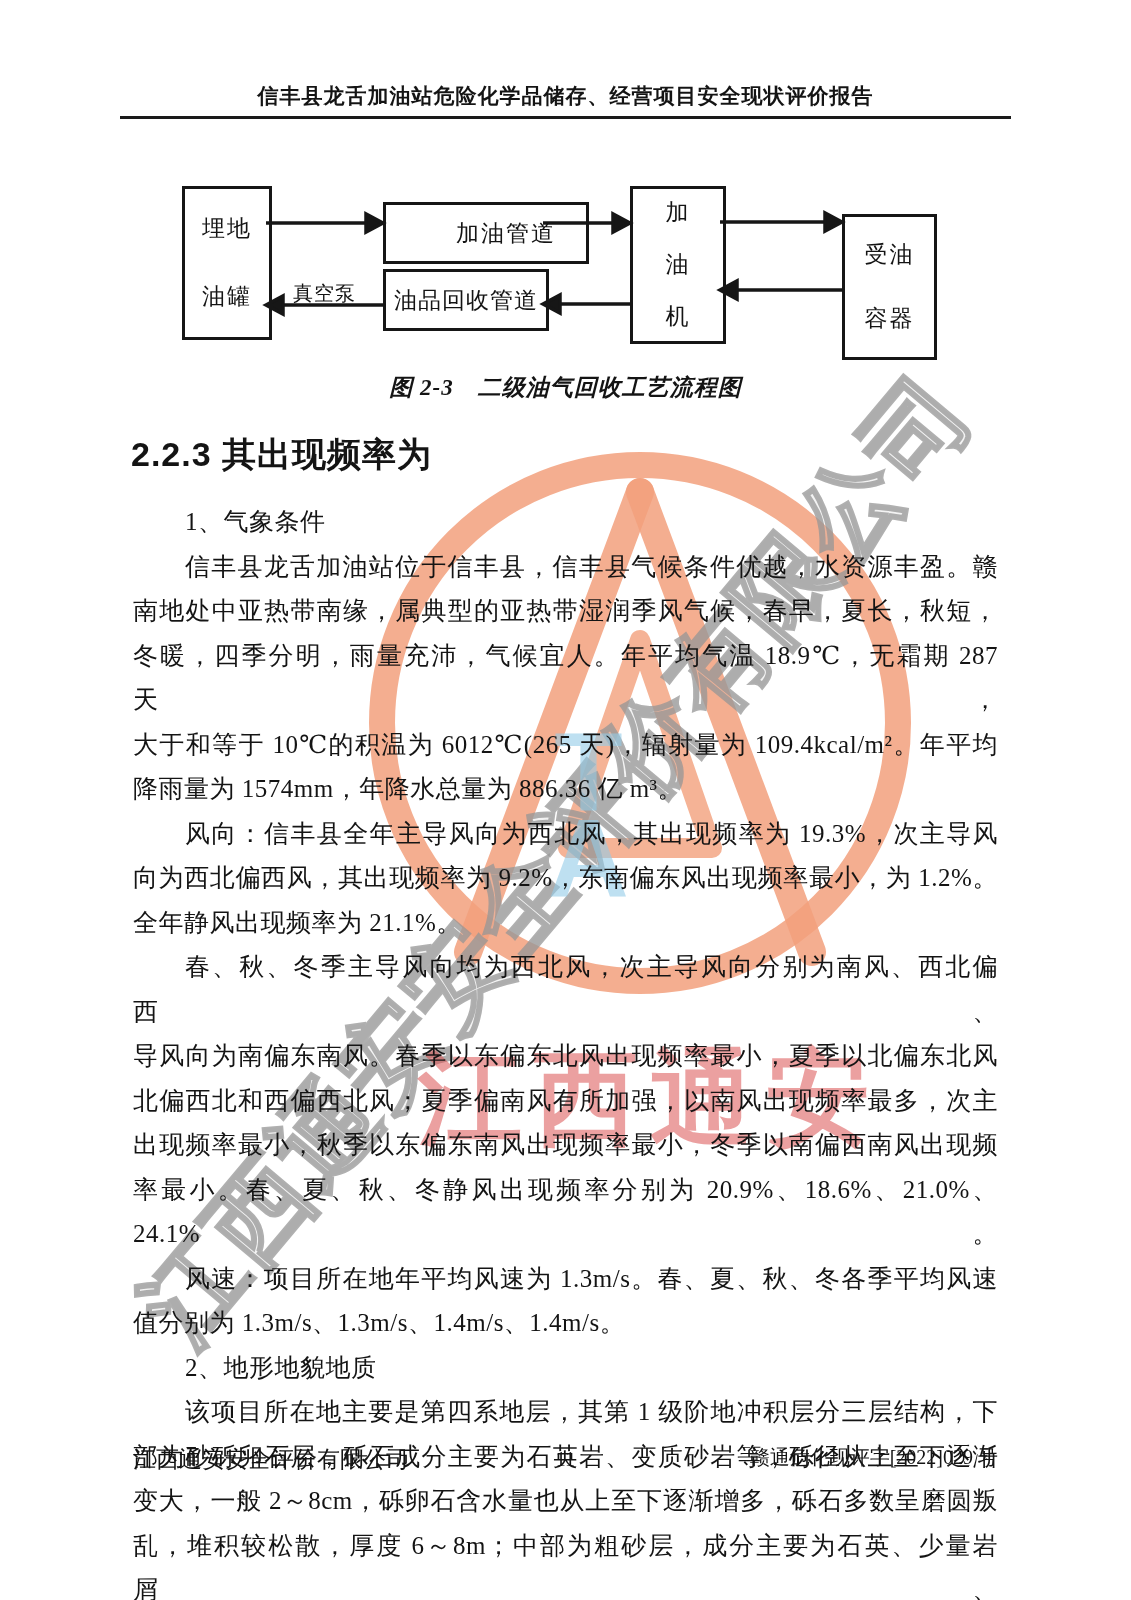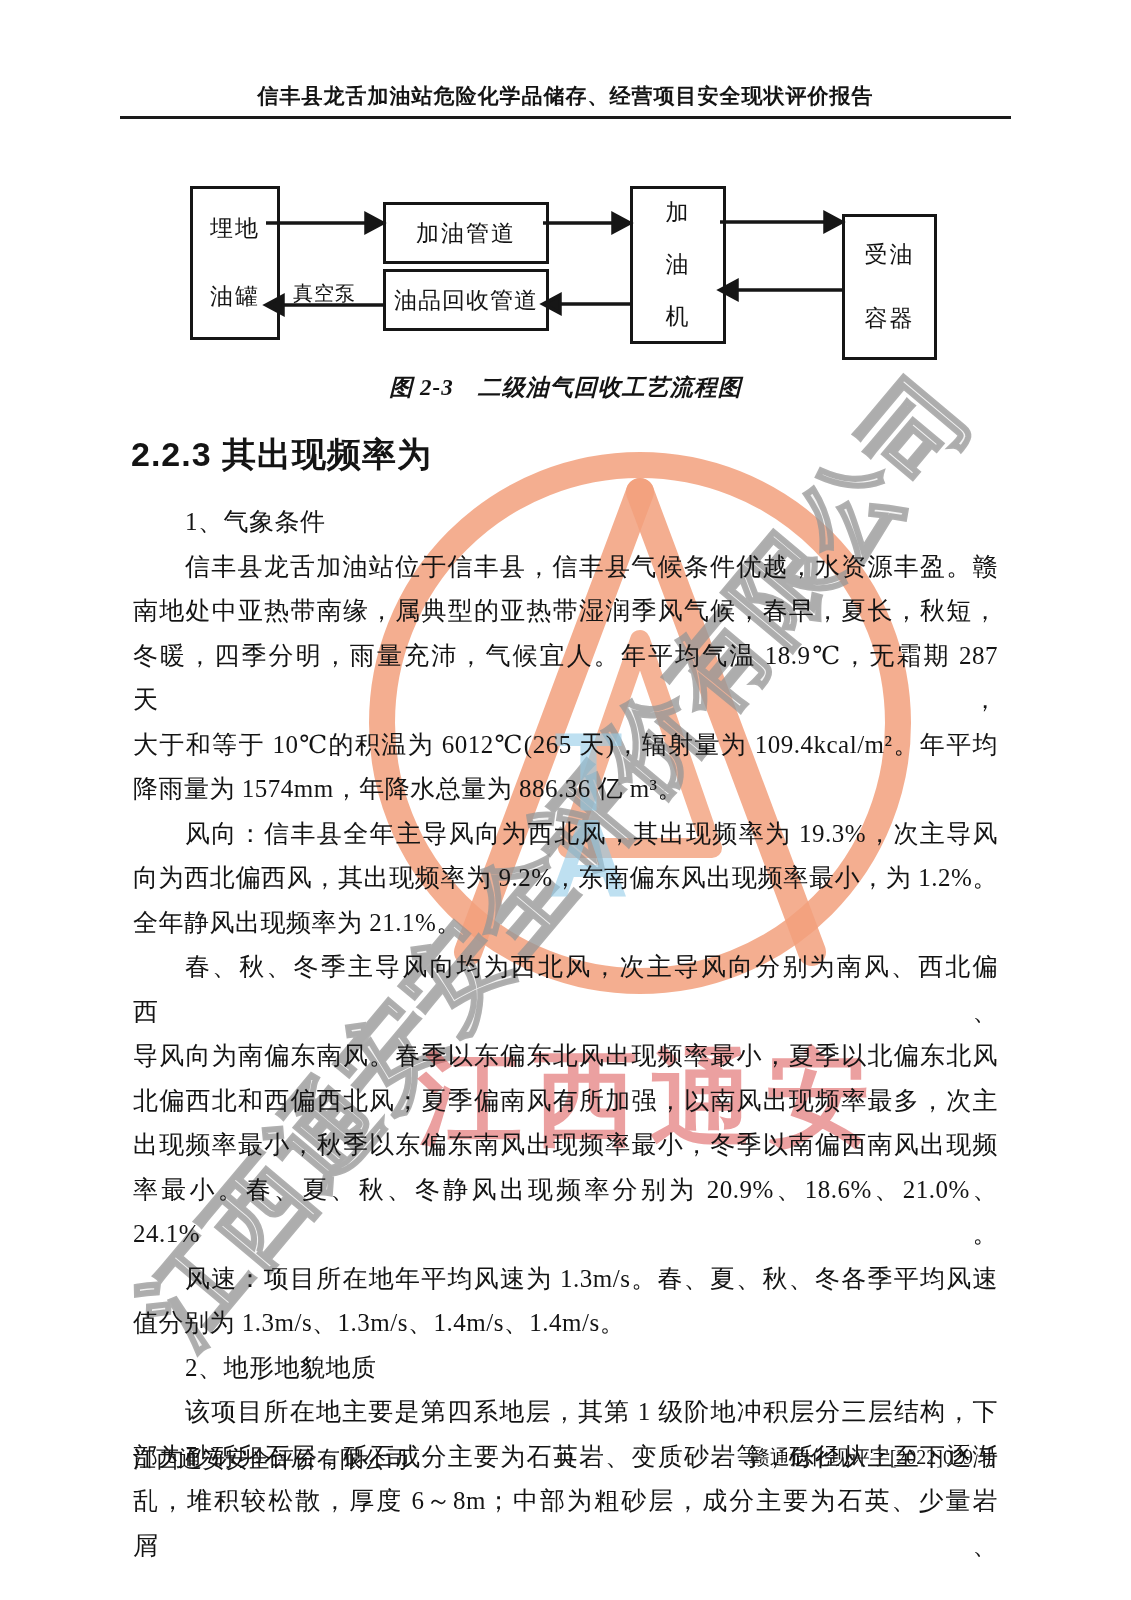--- a/index.html
+++ b/index.html
@@ -123,26 +123,26 @@
             <polygon points="413,154 430,145 430,163"></polygon>
         </g>
 
         <g>
           <line x1="253" y1="155" x2="149" y2="155"></line>
             <polygon points="136,155 153,146 153,164"></polygon>
         </g>
       </g>
     </svg>
 
-    <div class="fbox" style="left:52px; top:36px; width:84px; height:148px; line-height:68px;margin-left:8px;">
+    <div class="fbox" style="left:52px; top:36px; width:84px; height:148px; line-height:68px;">
       <span class="vline">埋地</span>
       <span class="vline">油罐</span>
     </div>
 
-    <div class="fbox" style="left:253px; top:52px; width:160px; height:56px;">
+    <div class="fbox" style="left:253px; top:52px; width:160px; height:56px;padding-left:40px;">
       <span>加油管道</span>
     </div>
 
     <div class="fbox" style="left:253px; top:119px; width:160px; height:56px; letter-spacing:1px;">
       <span>油品回收管道</span>
     </div>
 
     <div class="fbox" style="left:500px; top:36px; width:90px; height:152px; line-height:52px;">
       <span class="vline">加</span>
       <span class="vline">油</span>
@@ -174,20 +174,21 @@
       <div class="bline ind j">春、秋、冬季主导风向均为西北风，次主导风向分别为南风、西北偏西、</div>
       <div class="bline j">导风向为南偏东南风。春季以东偏东北风出现频率最小，夏季以北偏东北风</div>
       <div class="bline j">北偏西北和西偏西北风；夏季偏南风有所加强，以南风出现频率最多，次主</div>
       <div class="bline j">出现频率最小，秋季以东偏东南风出现频率最小，冬季以南偏西南风出现频</div>
       <div class="bline j">率最小。春、夏、秋、冬静风出现频率分别为 20.9%、18.6%、21.0%、24.1%。</div>
       <div class="bline ind j">风速：项目所在地年平均风速为 1.3m/s。春、夏、秋、冬各季平均风速</div>
       <div class="bline">值分别为 1.3m/s、1.3m/s、1.4m/s、1.4m/s。</div>
       <div class="bline ind">2、地形地貌地质</div>
       <div class="bline ind j">该项目所在地主要是第四系地层，其第 1 级阶地冲积层分三层结构，下</div>
       <div class="bline j">部为砂砾卵石层，砾石成分主要为石英岩、变质砂岩等，砾径从上至下逐渐</div>
+      <div class="bline j">变大，一般 2～8cm，砾卵石含水量也从上至下逐渐增多，砾石多数呈磨圆叛</div>
       <div class="bline j">乱，堆积较松散，厚度 6～8m；中部为粗砂层，成分主要为石英、少量岩屑、</div>
     </div>
 
   <div class="footer-left">江西通安安全评价有限公司</div>
   <div class="footer-page">11</div>
   <div class="footer-right">赣通危化现评字[2022]029 号</div>
 
 </div>
 
 </body></html>

